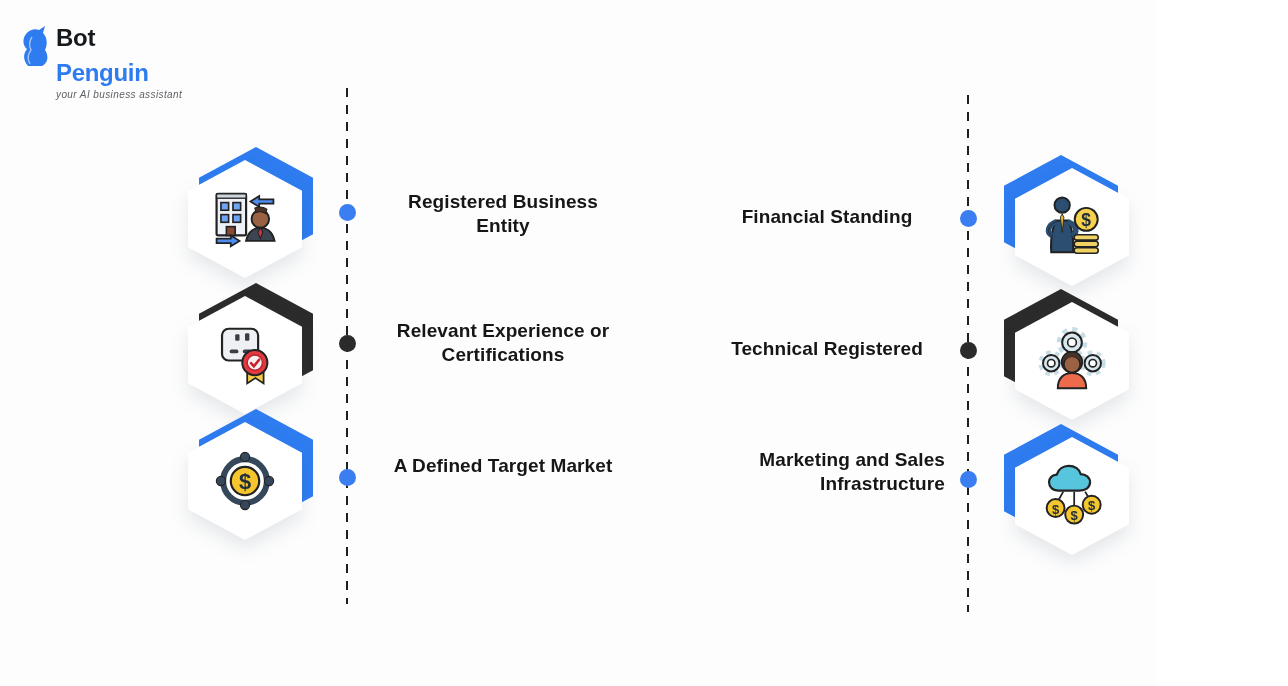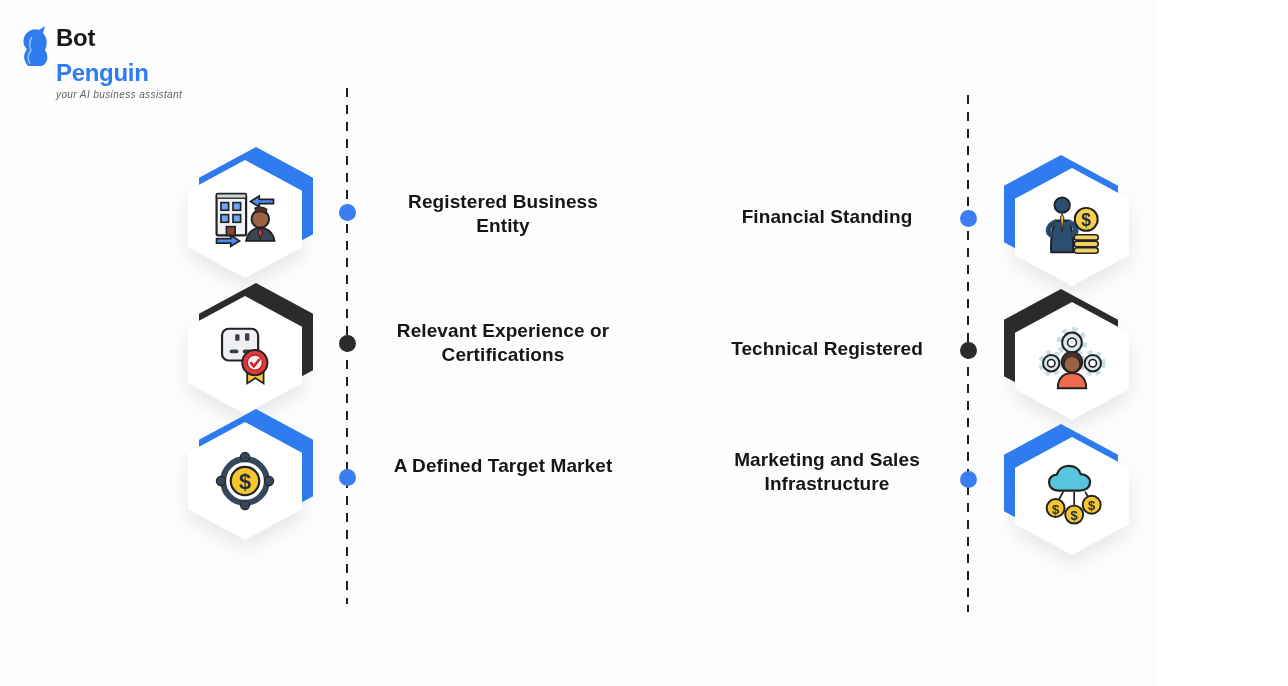--- a/index.html
+++ b/index.html
@@ -191,15 +191,15 @@
     </div>
       </div>
   </div>
 
   <div class="item-label label-left" style="top:319px;">Relevant Experience or Certifications</div>
   <div class="item-label label-left" style="top:190px;">Registered Business Entity</div>
   <div class="item-label label-right" style="top:205px;">Financial Standing</div>
 
   <div class="item-label label-left" style="top:454px;">A Defined Target Market</div>
   <div class="item-label label-right" style="top:337px;">Technical Registered</div>
-  <div class="item-label label-right" style="top:448px;">Marketing and Sales Infrastructure</div>
+  <div class="item-label label-right" style="top:448px;text-align:right;">Marketing and Sales Infrastructure</div>
 
 </div>
 
 </body></html>

